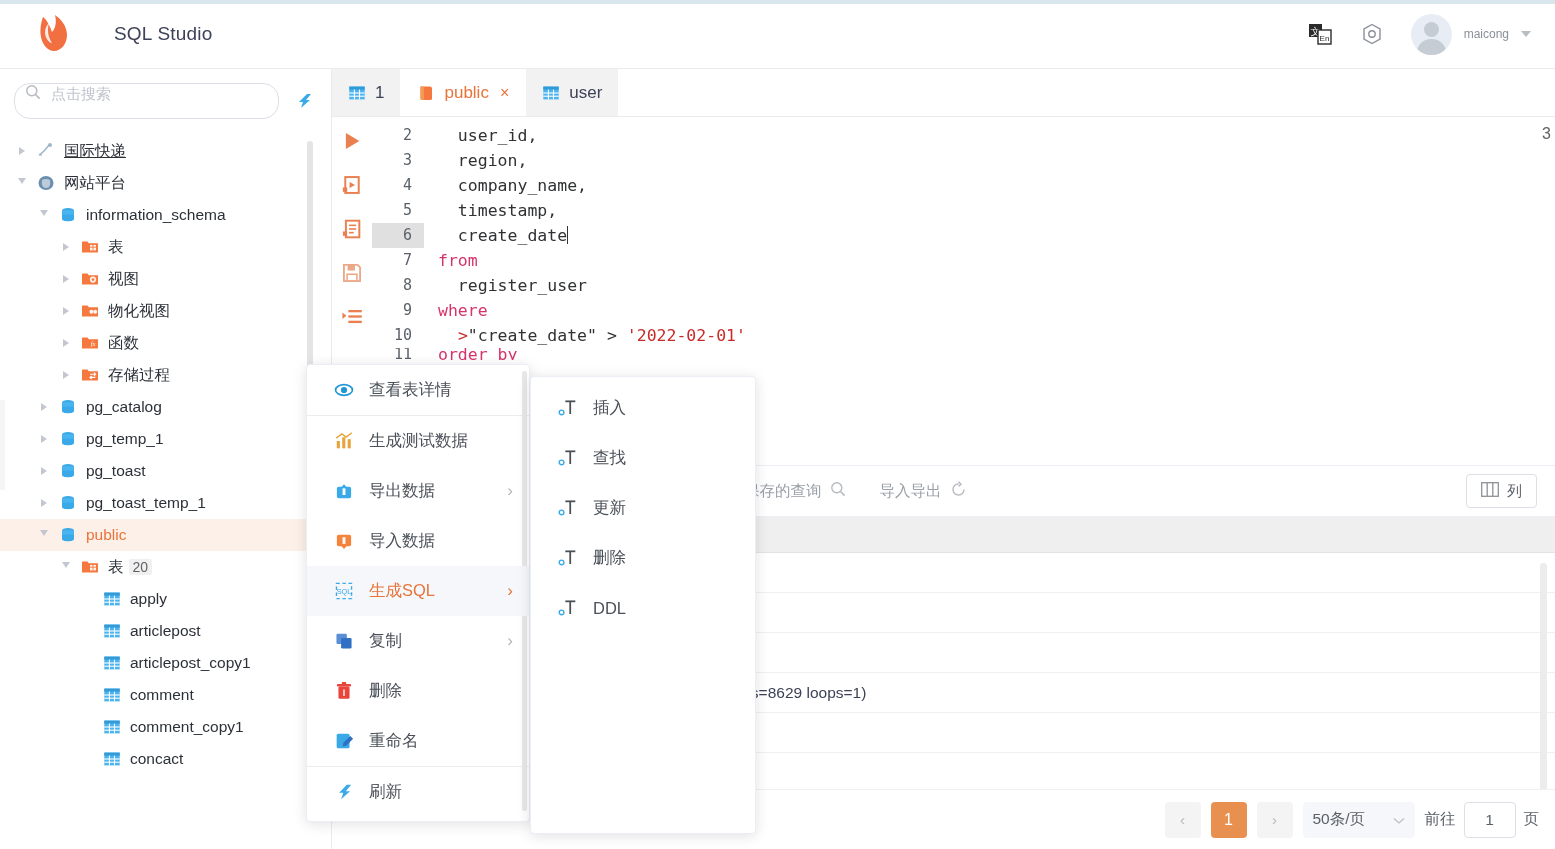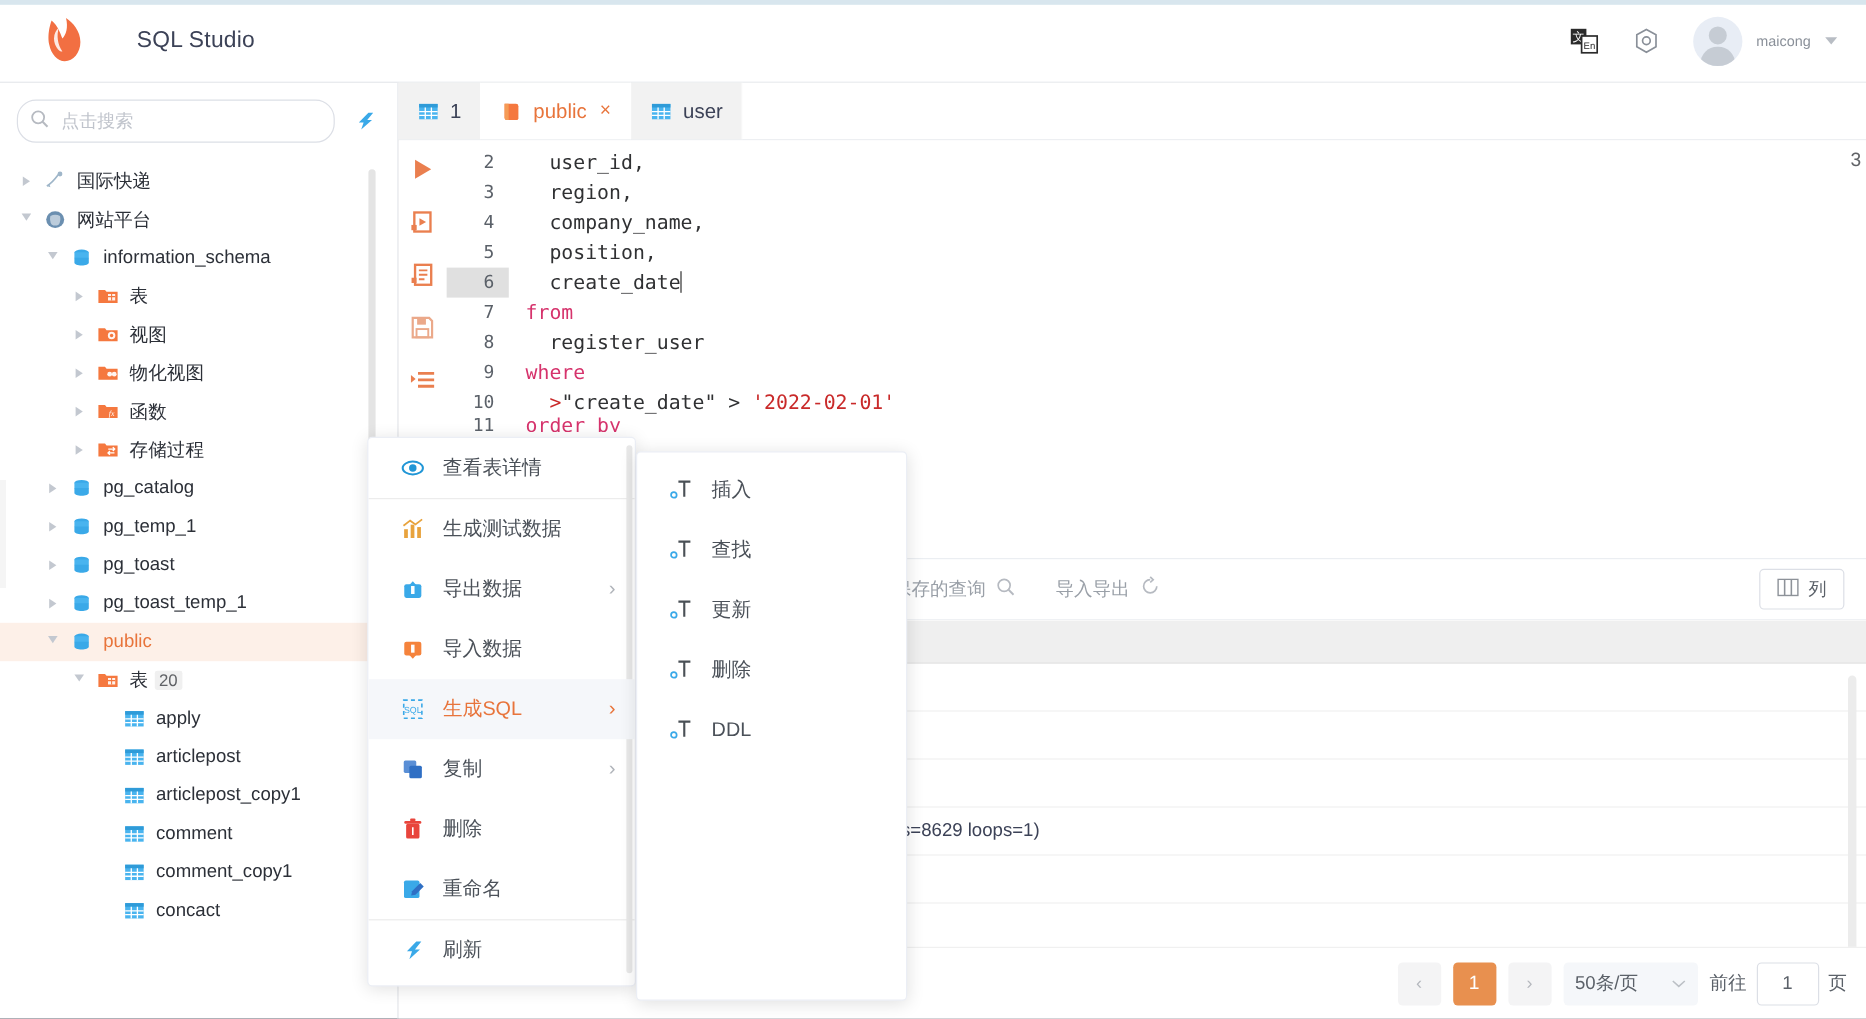--- a/index.html
+++ b/index.html
@@ -5,21 +5,21 @@
 <style>
   * { box-sizing: border-box; }
   html, body {
     margin: 0; padding: 0;
     width: 1555px; height: 849px;
     overflow: hidden;
     font-family: "Liberation Sans", "DejaVu Sans", sans-serif;
     background: #ffffff;
     color: #303133;
   }
-  #app { position: relative; width: 1555px; height: 849px; overflow: hidden; background:#0f172a; }
+  #app { position: relative; width: 1555px; height: 849px; overflow: hidden; background:#fde047; }
 
   
   .topbar {
     position: absolute; left: 0; top: 0; width: 1555px; height: 69px;
     background: #fff;
     border-bottom: 1px solid #e9ecef;
     display: flex; align-items: center;
   }
   .brand-logo {
     width: 64px; margin-left: 22px; display: flex; align-items: center; justify-content: center;
@@ -53,21 +53,21 @@
 
   
   .sidebar {
     position: absolute; left: 0; top: 69px; width: 332px; height: 780px;
     background: #fff; border-right: 1px solid #e9ecef;
     display: flex; flex-direction: column;
   }
   .search-row { display: flex; align-items: center; padding: 14px 14px 12px 14px; gap: 12px; }
   .search-box {
     flex: 1; height: 36px; border: 1px solid #dcdfe6; border-radius: 16px;
-    display: flex; align-items: center; padding: 0 10px; gap: 8px; background: #fff;
+    display: flex; align-items: flex-start; padding: 0 10px; gap: 8px; background: #fff;
   }
   .search-box input {
     border: none; outline: none; font-size: 15px; color: #303133; width: 100%;
     background: transparent; font-family: "Liberation Sans", sans-serif;
   }
   .search-box input::placeholder { color: #c0c4cc; }
   .refresh-btn { cursor: pointer; display:flex; align-items:center; justify-content:center; width:26px;height:26px;}
 
   .tree {
     flex: 1; overflow: hidden; position: relative; padding-top: 4px;
@@ -288,21 +288,21 @@
         <input type="text" placeholder="点击搜索" style="">
       </div>
       <div class="refresh-btn">
         <svg width="22" height="22" viewBox="0 0 22 22">
           <path d="M14 4 L18 4 L13 10 L17 10 L8 18 L10 12 L6 12 Z" fill="#3aa9e8"></path>
         </svg>
       </div>
     </div>
     <div class="tree" id="tree">
       <div class="tree-scrollbar"></div>
-    <div class="tnode" style="padding-left: 14px;">
+    <div class="tnode" style="padding-left: 14px; text-decoration: underline;">
           <span class="arrow ">
             <i></i>
           </span>
           <span class="ticon" style="margin-left: 6px;">
             <svg width="18" height="18" viewBox="0 0 18 18">
               <path d="M2 13 C6 11 9 7 12 3" stroke="#9fb6c9" stroke-width="1.4" fill="none"></path>
               <circle cx="13" cy="3" r="2" fill="#9fb6c9"></circle>
               <path d="M2 13 l3 1 l-1 -3 z" fill="#9fb6c9"></path>
             </svg>
           </span>
@@ -666,21 +666,21 @@
           <div class="cline">
             <span class="lnum">3</span>
             <span class="ctext">  region,</span>
           </div>
           <div class="cline">
             <span class="lnum">4</span>
             <span class="ctext">  company_name,</span>
           </div>
           <div class="cline">
             <span class="lnum">5</span>
-            <span class="ctext">  position,</span>
+            <span class="ctext">  timestamp,</span>
           </div>
           <div class="cline hl">
             <span class="lnum">6</span>
             <span class="ctext">  create_date<span class="cursor-caret"></span></span>
           </div>
           <div class="cline">
             <span class="lnum">7</span>
             <span class="ctext"><span class="kw">from</span></span>
           </div>
           <div class="cline">

